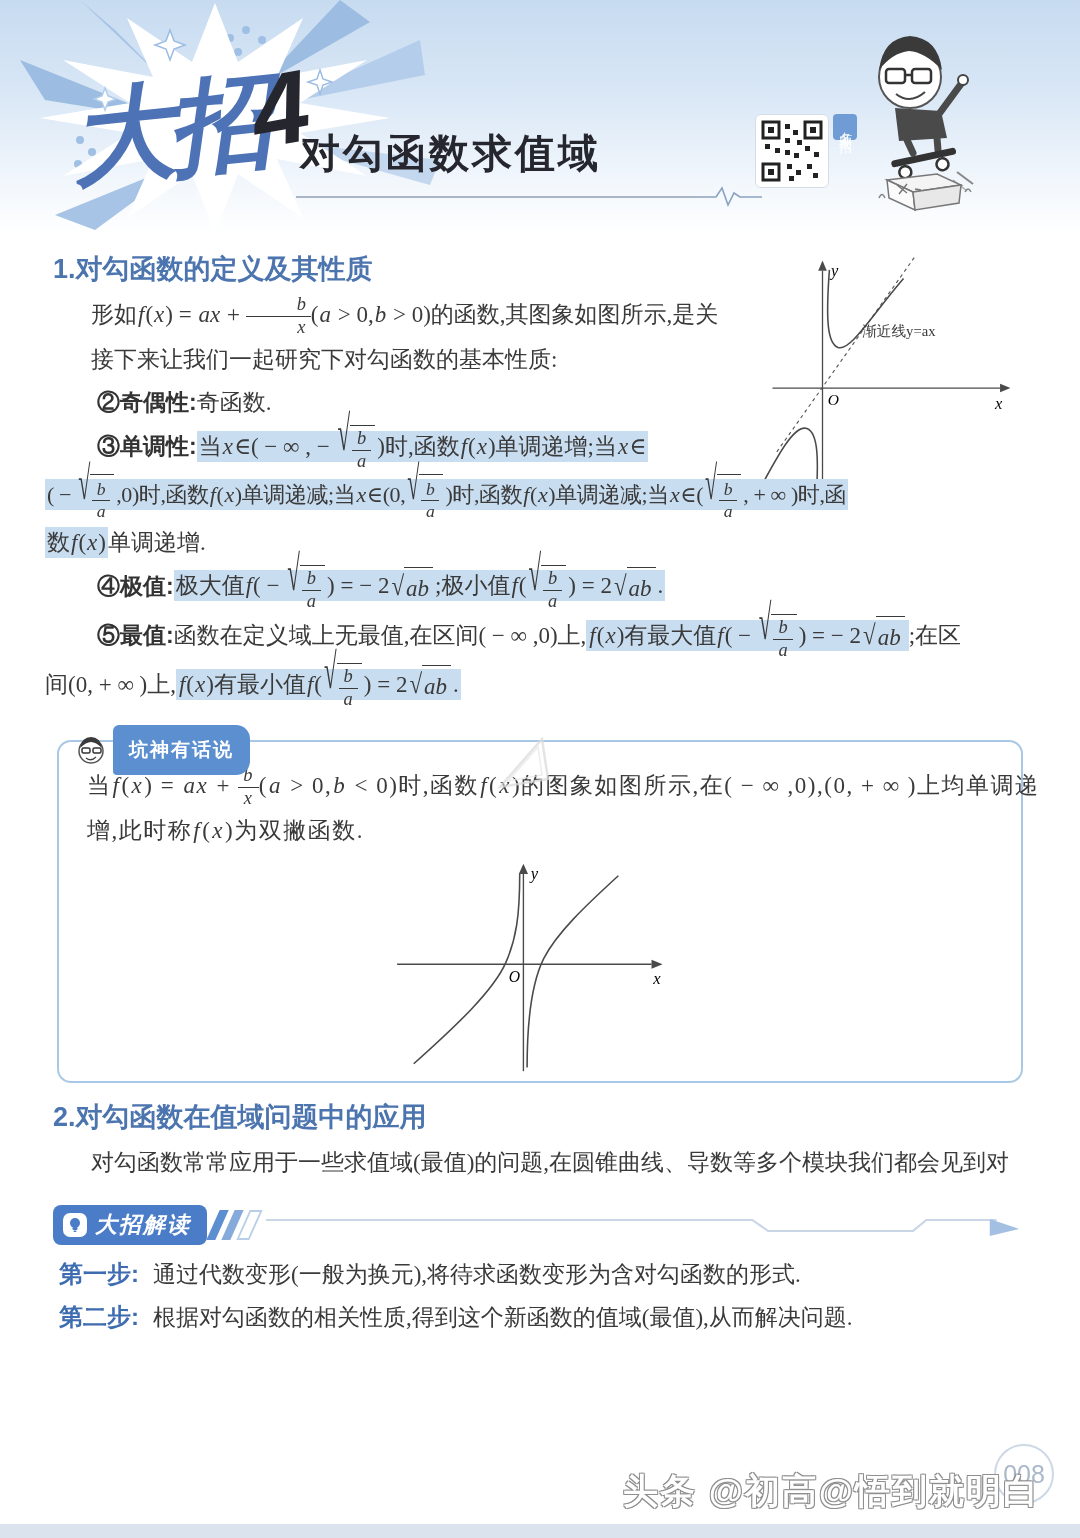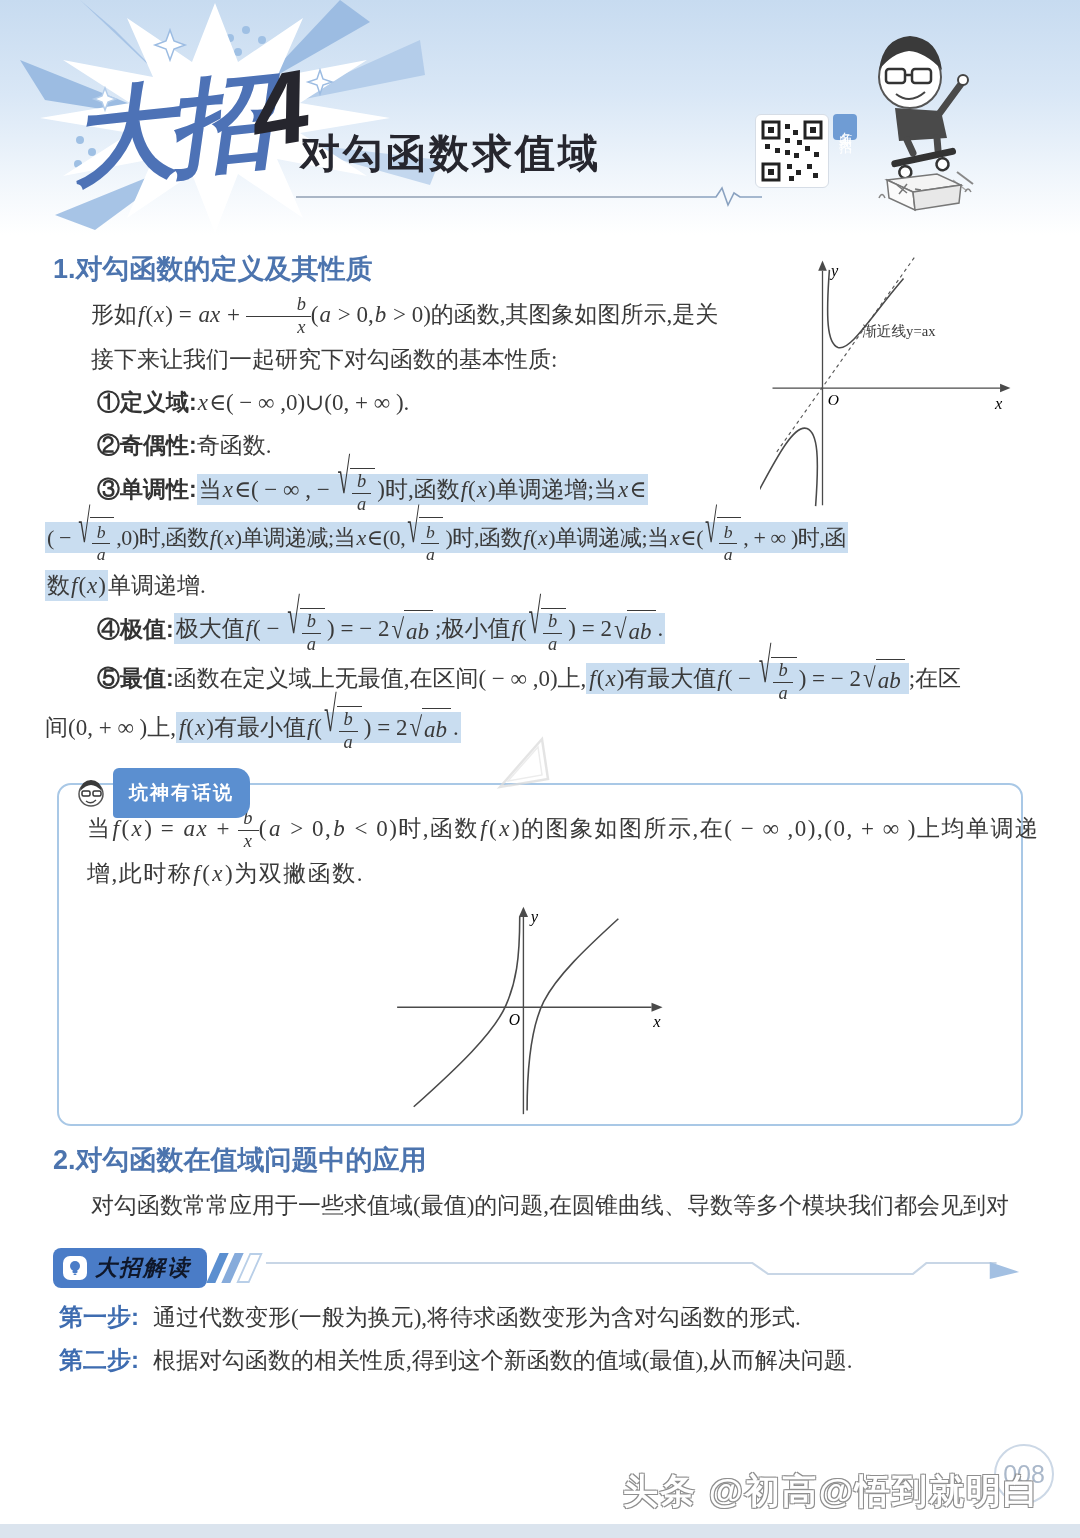--- a/index.html
+++ b/index.html
@@ -53,21 +53,21 @@
   
   .kengbox{position:relative;border:2px solid #a9c8e6;border-radius:14px;margin:30px 12px 0 12px;
            padding:22px 28px 4px 28px;clear:both;}
   .keng-tab{position:absolute;top:-17px;left:16px;display:flex;align-items:center;}
   .tab-pill{background:#5b8fd0;color:#fff;font-family:"Liberation Sans",sans-serif;font-weight:bold;
             font-size:19px;padding:12px 16px;border-radius:6px 14px 14px 4px;margin-left:6px;letter-spacing:2px;}
   .boxline{font-size:23px;line-height:44px;margin:0;white-space:nowrap;letter-spacing:1.5px;}
   .graph2{display:block;margin:8px auto 4px auto;}
   
   .jiedu-row{display:flex;align-items:center;margin:22px 0 8px 8px;}
-  .jiedu-badge{background:#4a7cc7;color:#0f172a;font-family:"Liberation Sans",sans-serif;
+  .jiedu-badge{background:#4a7cc7;color:#ffffff;font-family:"Liberation Sans",sans-serif;
                font-weight:bold;font-style:italic;font-size:22px;padding:5px 16px 5px 10px;
                border-radius:8px;display:flex;align-items:center;letter-spacing:2px;}
   .bulb-wrap{width:24px;height:24px;background:#fff;border-radius:7px;display:flex;align-items:center;
              justify-content:center;margin-right:8px;}
   .slash{display:inline-block;width:9px;height:30px;transform:skewX(-24deg);margin-left:6px;}
   .slash.s1{background:#5b8fd0;}
   .slash.s2{background:#86abdb;}
   .slash.s3{border:2px solid #b9cfe8;background:#fff;height:26px;}
   .jiedu-line{flex:1;margin-left:10px;}
   .step-row{font-size:23px;line-height:42px;margin-left:14px;white-space:nowrap;}
@@ -193,23 +193,20 @@
     <h2 class="h1">1.对勾函数的定义及其性质</h2>
 
     <div class="para indent nowrap">
       <span>形如<i>f</i>(<i>x</i>) = <i>ax</i> + <span class="fr"><span class="t"><i>b</i></span><span class="b"><i>x</i></span></span>(<i>a</i> &gt; 0,<i>b</i> &gt; 0)的函数,其图象如图所示,是关</span>
     </div>
     <div class="para indent nowrap">
       <span>接下来让我们一起研究下对勾函数的基本性质:</span>
     </div>
 
     <div class="para prop nowrap">
-      <span class="plbl">①定义域:</span><span><i>x</i>∈( − ∞ ,0)∪(0, + ∞ ).</span>
-    </div>
-    <div class="para prop nowrap">
       <span class="plbl">②奇偶性:</span><span>奇函数.</span>
     </div>
     <div class="para prop nowrap">
       <span class="plbl">③单调性:</span><span class="hl">当<i>x</i>∈( − ∞ , − <span class="sr">
             <span class="rd">√</span>
             <span class="ct"><span class="fr"><span class="t"><i>b</i></span><span class="b"><i>a</i></span></span></span>
           </span>)时,函数<i>f</i>(<i>x</i>)单调递增;当<i>x</i>∈</span>
     </div>
     <div class="para nowrap tight">
       <span class="hl">( − <span class="sr">

